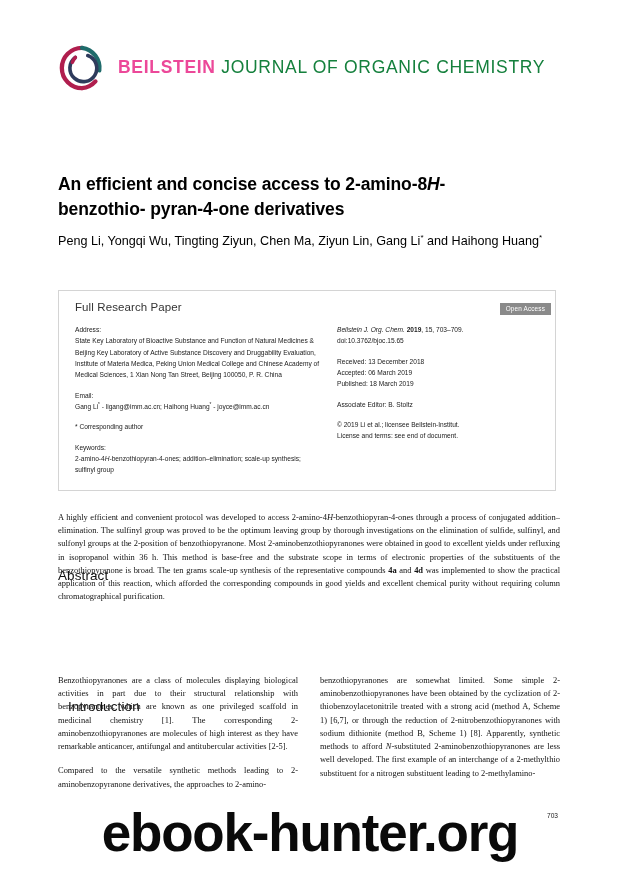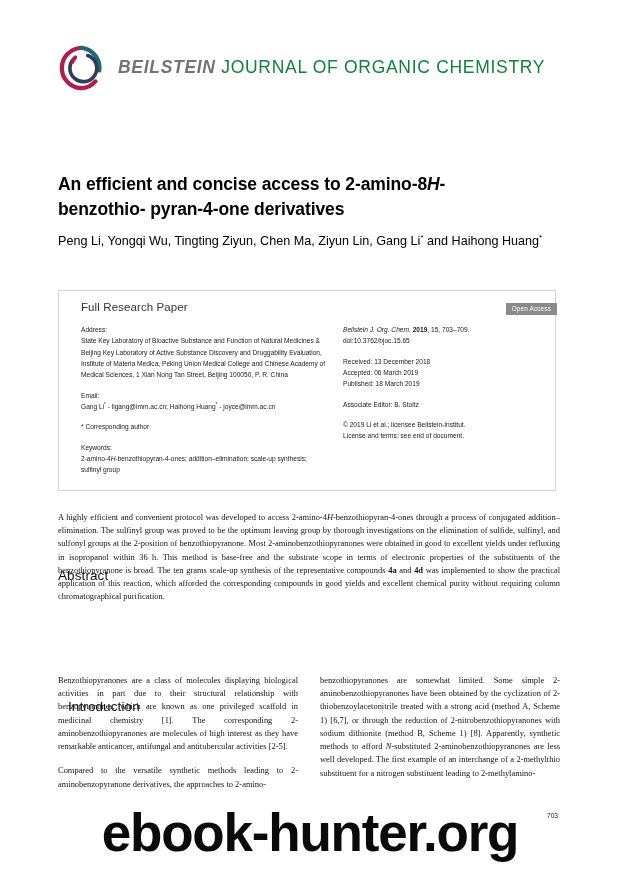--- a/index.html
+++ b/index.html
@@ -33,22 +33,21 @@
   }
   .logo-mark { width: 48px; height: 48px; display: block; }
   .wordmark {
     font-size: 17.5px;
     letter-spacing: 0.7px;
     white-space: nowrap;
     line-height: 1;
   }
   .wordmark .wm-bold {
     font-weight: bold;
-    color: #737373;
-    font-style: italic;
+    color: #ec4899;
   }
   .wordmark .wm-light {
     font-weight: normal;
     color: #15803d;
   }
 
   
   .title {
     position: absolute;
     left: 58px;
@@ -78,21 +77,21 @@
 
   
   .infobox {
     position: absolute;
     left: 58px;
     top: 290px;
     width: 498px;
     border: 1px solid #d4d4d4;
     background: #fff;
     box-sizing: border-box;
-    padding: 10px 12px 14px 22px;
+    padding: 10px 12px 14px 16px;
   }
   .infobox-title {
     font-size: 11.5px;
     color: #333;
     margin-bottom: 11px;
     letter-spacing: 0.1px;
   }
   .infobox-cols {
     display: flex;
     gap: 16px;

